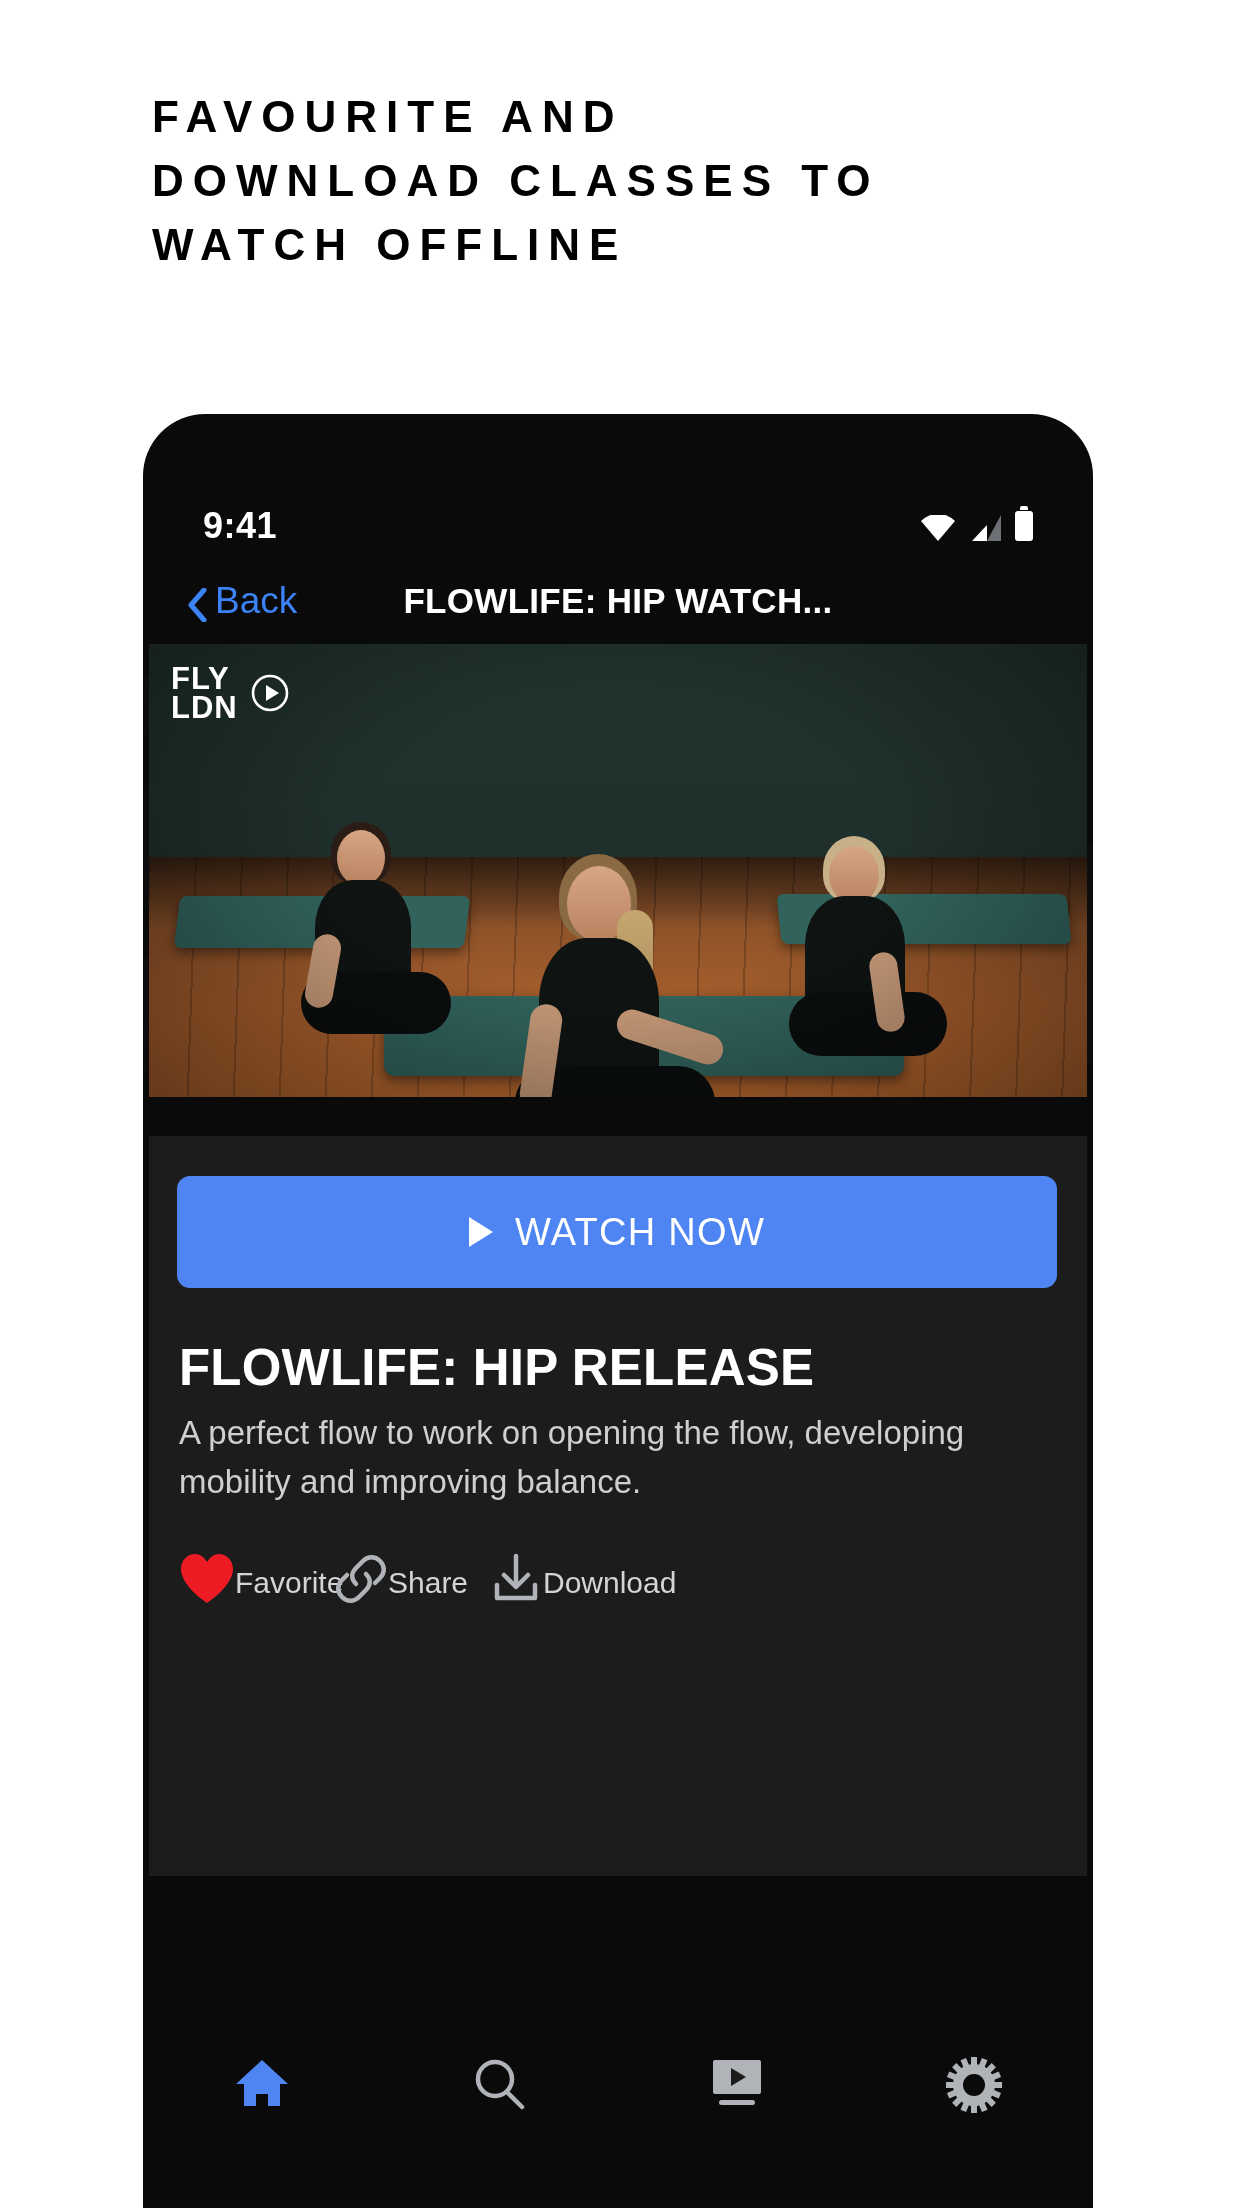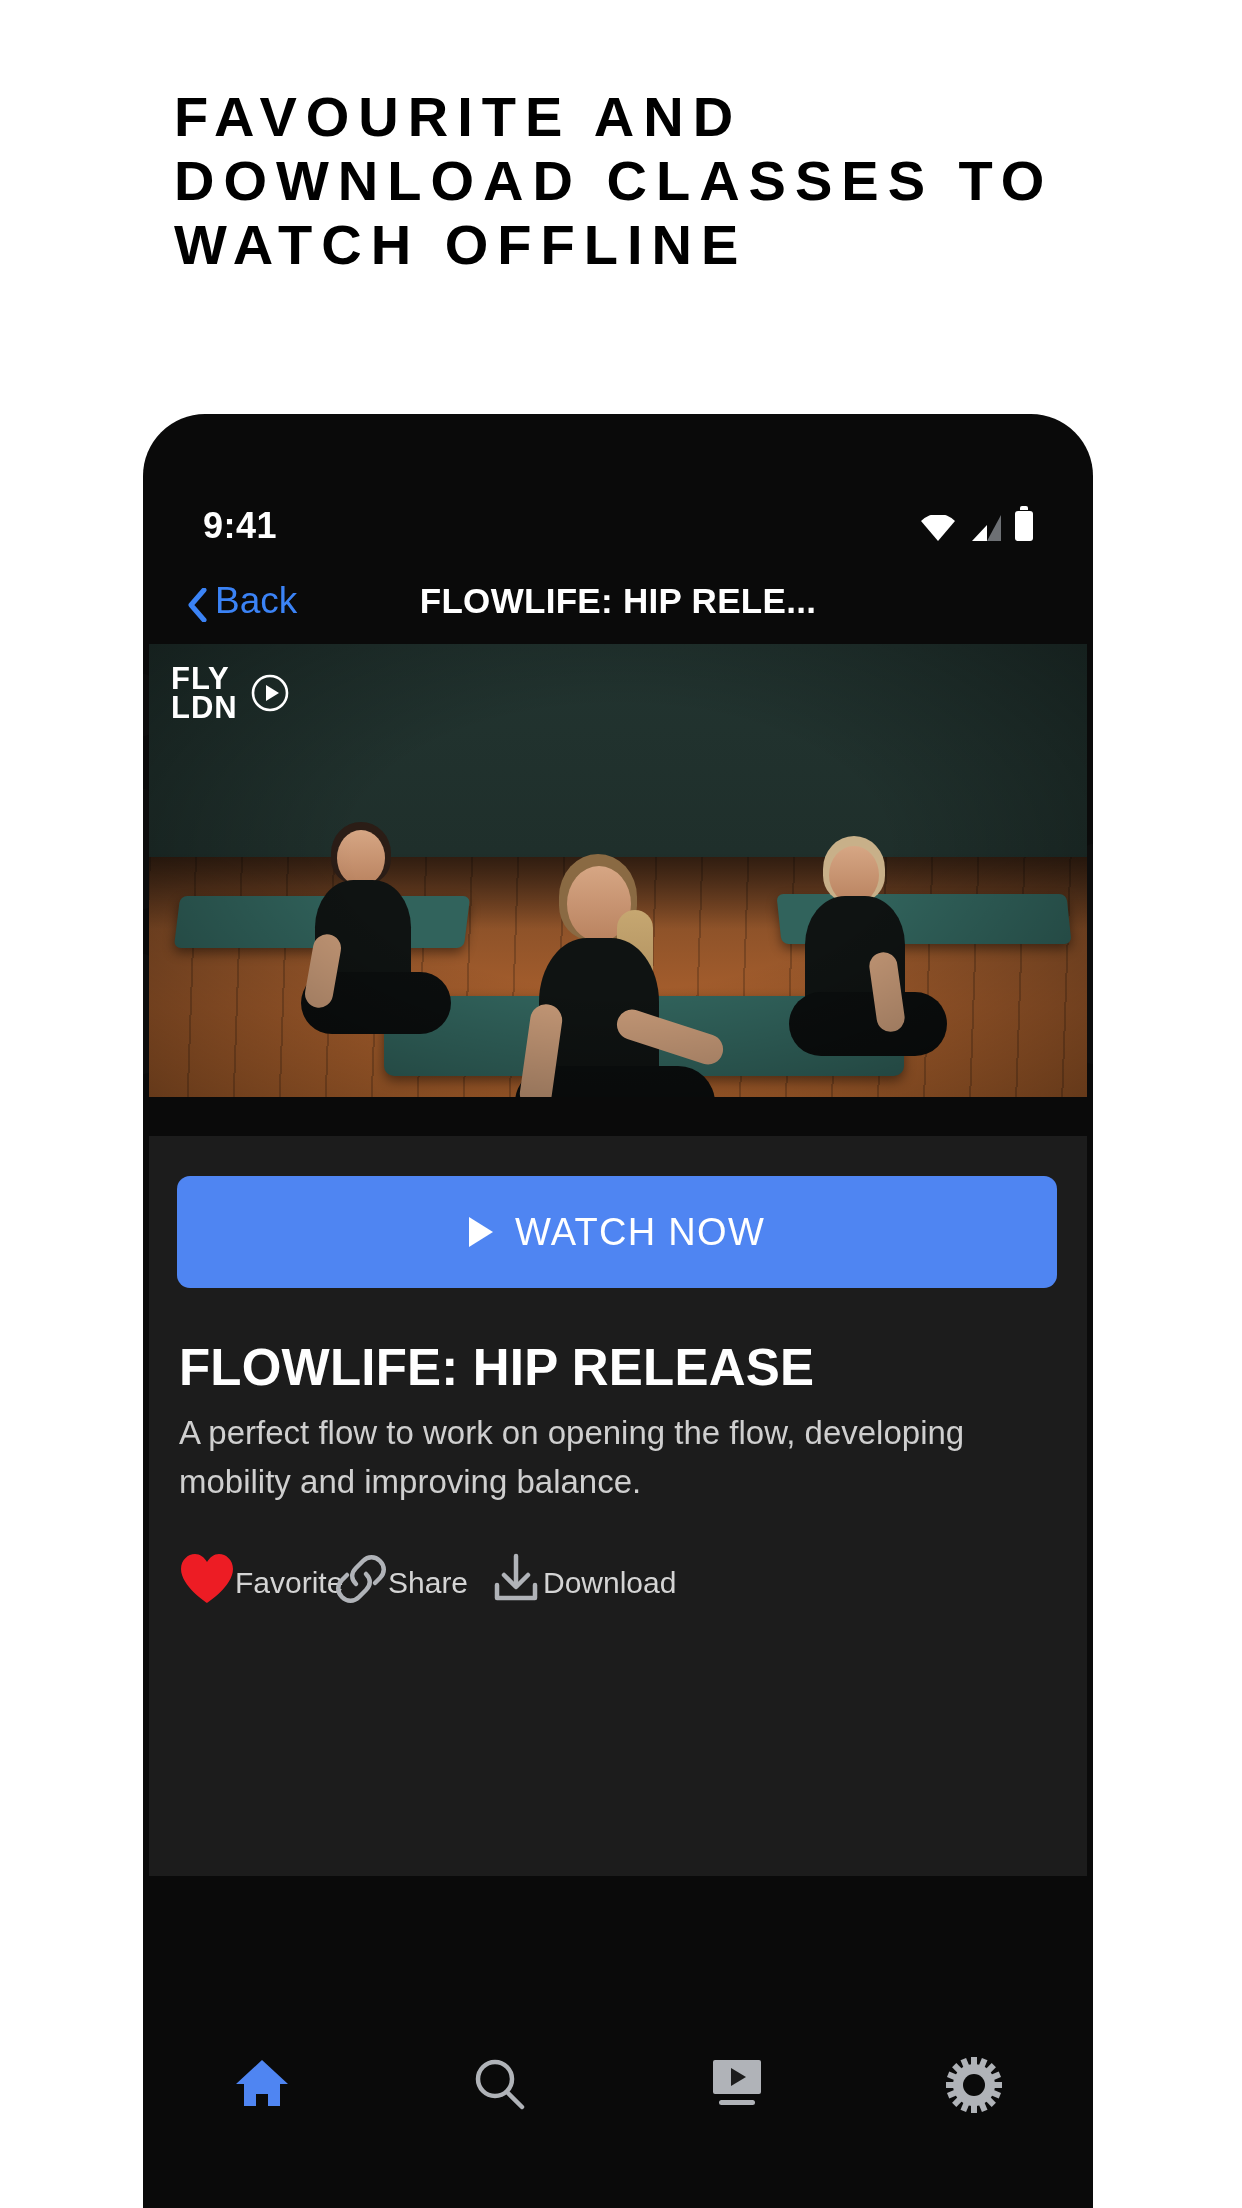--- a/index.html
+++ b/index.html
@@ -9,27 +9,26 @@
     font-family:"Liberation Sans", sans-serif;
     overflow:hidden;
   }
   .page { position:relative; width:1242px; height:2208px; background:#fff; }
 
   
   .headline {
     position:absolute;
     left:152px; top:85px;
     width:940px;
-    font-size:56px;
+    font-size:44px;
     font-weight:bold;
     line-height:64px;
     letter-spacing:9px;
     color:#000;
     text-transform:uppercase;
-    margin-left:22px;
   }
   .headline .hl-line { display:block; white-space:nowrap; }
 
   
   .phone {
     position:absolute;
     left:143px; top:414px;
     width:950px; height:1794px;
     background:#0a0a0a;
     border-radius:62px 62px 0 0;
@@ -252,21 +251,21 @@
       </div>
     </div>
 
     <div class="navbar">
       <div class="nav-back">
         <svg class="chev" viewBox="0 0 20 34">
           <path d="M17 2 L4 17 L17 32" stroke="#3b83f6" stroke-width="5" fill="none" stroke-linecap="round" stroke-linejoin="round"></path>
         </svg>
         <span>Back</span>
       </div>
-      <div class="nav-title">FLOWLIFE: HIP RELE...</div>
+      <div class="nav-title">FLOWLIFE: HIP WATCH...</div>
     </div>
 
     <div class="video">
       <div class="vid-wall"></div>
       <div class="vid-floor"></div>
 
       <div class="mat m-left"></div>
       <div class="mat m-right"></div>
       <div class="mat m-front"></div>
 

